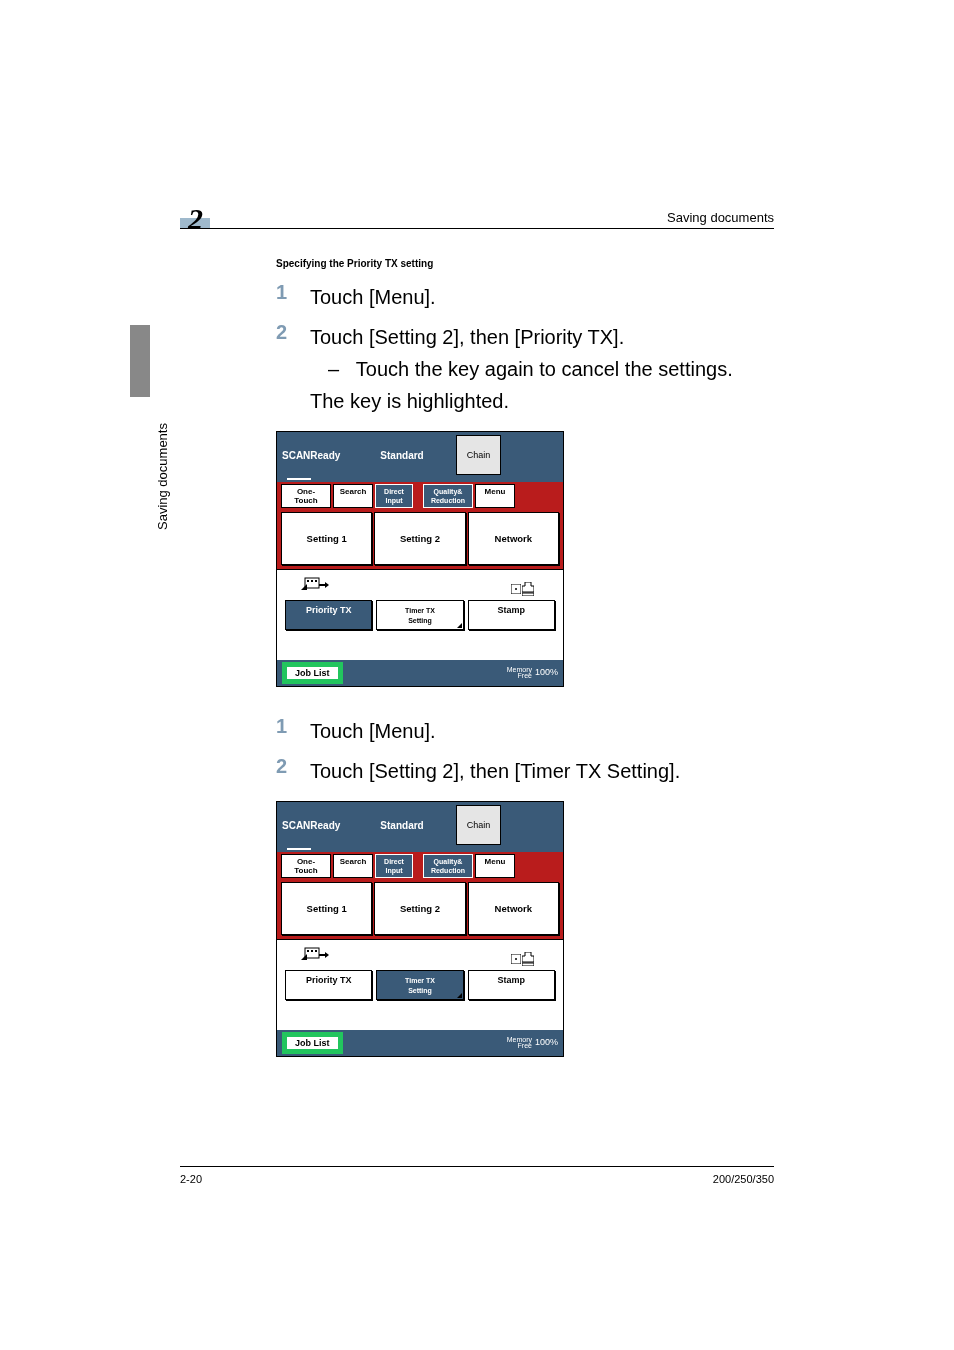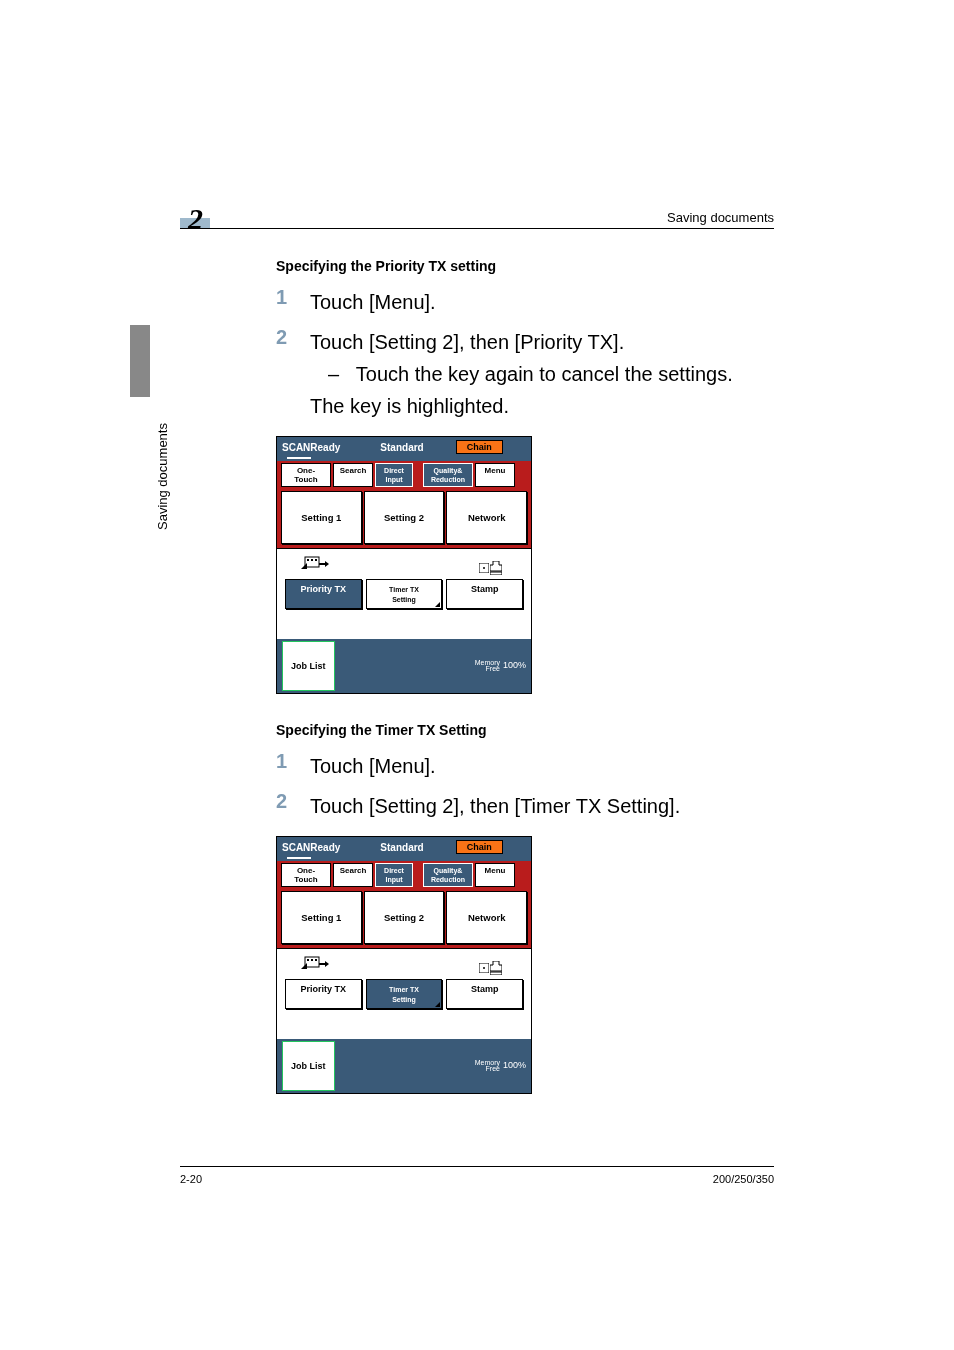--- a/index.html
+++ b/index.html
@@ -6,45 +6,45 @@
     body { width: 954px; height: 1350px; background: #fff; font-family: Arial, Helvetica, sans-serif; position: relative; }
     .page { padding: 210px 180px 0 180px; position: relative; }
     .header-line { position: absolute; top: 228px; left: 180px; right: 180px; border-top: 1px solid #000; }
     .header-text { position: absolute; top: 210px; right: 180px; font-size: 13px; }
     .chapter-num { position: absolute; top: 202px; left: 188px; font-size: 30px; font-weight: bold; font-style: italic; font-family: "Times New Roman", serif; color: #000; }
     .chapter-box { position: absolute; top: 218px; left: 180px; width: 30px; height: 11px; background: #9fb9cc; z-index: -1;}
     .sidebar-chapter-box { position: absolute; left: 130px; top: 325px; width: 20px; height: 72px; background: #888; }
     .sidebar-chapter-text { position: absolute; left: 156px; top: 330px; transform: rotate(-90deg); transform-origin: left top; font-size: 13px; color: #fff; white-space: nowrap; }
     .sidebar-saving { position: absolute; left: 155px; top: 530px; transform: rotate(-90deg); transform-origin: left top; font-size: 13px; white-space: nowrap; }
     .content { margin-top: 48px; margin-left: 96px; }
-    .section-title { font-size: 14px; font-weight: bold; margin-bottom: 12px; }
+    .section-title { font-size: 10px; font-weight: bold; margin-bottom: 12px; }
     .step { display: flex; margin-bottom: 8px; }
     .step-num { font-size: 20px; font-weight: bold; color: #7f9bb3; width: 34px; font-family: Arial, sans-serif; line-height: 1.1;}
     .step-body { font-size: 20px; line-height: 1.6; }
     .step-sub { margin-left: 18px; }
-    .screenshot { width: 256px; margin: 14px 0 28px 0; border: 1px solid #000; }
+    .screenshot { width: 288px; margin: 14px 0 28px 0; border: 1px solid #000; }
     .ss-top { background: #3a5a78; color: #fff; display: flex; align-items: center; padding: 3px 5px; font-size: 10px; }
     .ss-ready { font-weight: bold; margin-right: 40px; }
     .ss-standard { font-weight: bold; margin-right: 32px; }
-    .ss-chain { background: #f97316; color: #000; padding: 1px 10px; border: 1px solid #000; font-weight: bold; font-size: 9px; }
+    .ss-chain { background: #e5e5e5; color: #000; padding: 14px 10px; border: 1px solid #000; font-weight: normal; font-size: 9px; }
     .ss-divider { height: 2px; width: 24px; background: #fff; margin-left: 5px; }
     .ss-row { display: flex; padding: 2px 4px; gap: 2px; background: #b91c1c; }
     .ss-btn { background: #fff; border: 1.5px solid #000; font-size: 8px; font-weight: bold; padding: 2px 4px; text-align: center; }
     .ss-btn-big { flex: 1; font-size: 9.5px; padding: 20px 2px; box-shadow: 1px 1px 0 #000; }
     .ss-btn-sel { background: #3a5a78; color: #fff; border: 1.5px solid #fff; }
     .ss-body { background: #fff; padding: 6px 4px 30px 4px; border-top: 1px solid #000;}
     .ss-body-top { display: flex; justify-content: space-between; align-items: flex-end; margin-bottom: 2px; padding: 0 8px;}
     .ss-icon { width: 28px; height: 20px; margin-left: 12px; margin-bottom: 2px; }
     .ss-stamp-icon { width: 24px; height: 18px; margin-right: 16px; display:flex; align-items:center; gap:1px;}
     .ss-body-btns { display: flex; gap: 4px; padding: 0 4px;}
     .ss-body-btn { border: 1.5px solid #000; font-size: 9px; font-weight: bold; padding: 4px 6px; box-shadow: 1px 1px 0 #000; flex: 1; text-align: center; position: relative;}
     .ss-body-btn .corner::after { content:''; position:absolute; right:1px; bottom:1px; width:0; height:0; border-left:5px solid transparent; border-bottom:5px solid #000;}
     .ss-body-btn-sel { background: #3a5a78; color: #fff; }
     .ss-bottom { background: #3a5a78; color: #fff; display: flex; justify-content: space-between; align-items: center; padding: 2px 5px; font-size: 9px; }
-    .ss-joblist { background: #fff; color: #000; border: 1px solid #22c55e; padding: 19px 8px; font-weight: bold; }
+    .ss-joblist { background: #fff; color: #000; border: 5px solid #22c55e; padding: 1px 8px; font-weight: bold; }
     .ss-mem { display: flex; gap: 3px; font-weight: normal; }
     .ss-mem-label { font-size: 7px; line-height: 0.9; text-align: right; }
     .footer { position: absolute; bottom: 165px; left: 180px; right: 180px; border-top: 1px solid #000; padding-top: 6px; display: flex; justify-content: space-between; font-size: 11px; }
     .tiny { font-size: 7px; line-height: 1; }
   </style>
 </head>
 <body>
 
 <div class="chapter-box"></div>
 <div class="chapter-num">2</div>
@@ -125,21 +125,20 @@
       </div>
       <div class="ss-bottom">
         <span class="ss-joblist">Job List</span>
         <span class="ss-mem">
           <span class="ss-mem-label"><span>Memory</span><br><span>Free</span></span>
           <span>100%</span>
         </span>
       </div>
     </div>
 
-    <div class="section-title">Specifying the Timer TX Setting</div>
 
     <div class="step">
       <div class="step-num">1</div>
       <div class="step-body">Touch [Menu].</div>
     </div>
 
     <div class="step">
       <div class="step-num">2</div>
       <div class="step-body">Touch [Setting 2], then [Timer TX Setting].</div>
     </div>

